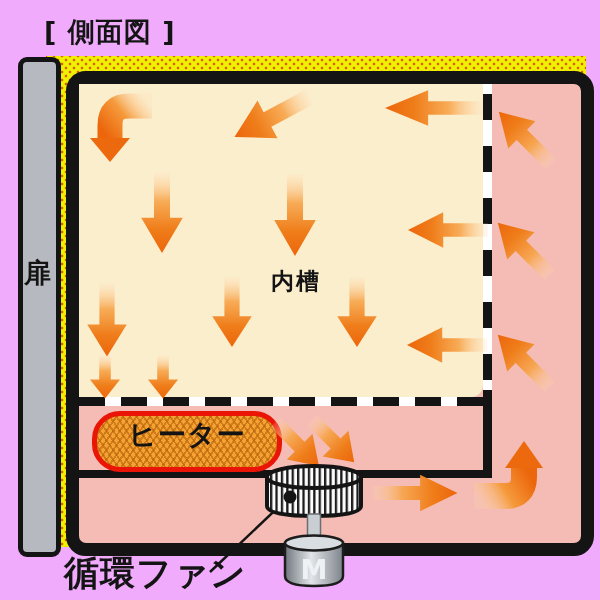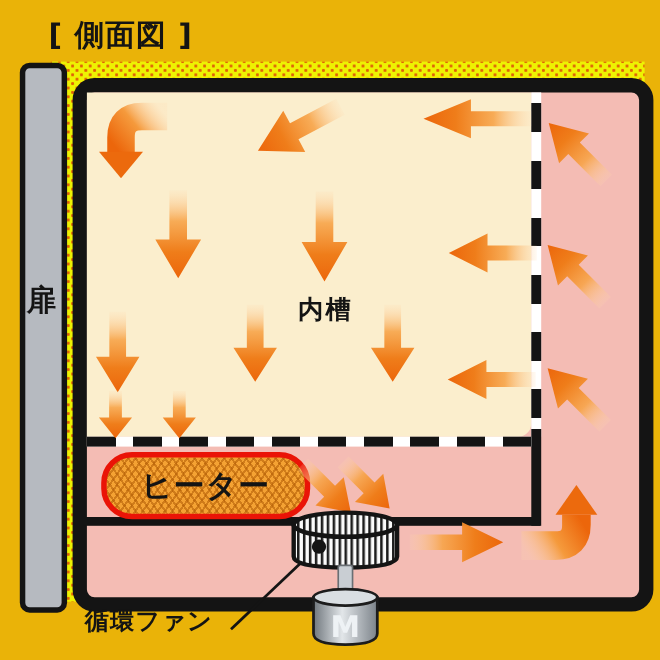--- a/index.html
+++ b/index.html
@@ -1,16 +1,16 @@
 <!DOCTYPE html>
 <html style="--insulation-yellow: #eef202; --insulation-dot: #e06008; --duct-pink: #f4bcb4; --chamber-cream: #fbeecd; --outline-black: #141414; --door-gray: #b6bac0; --heater-fill: #f4a233; --heater-border: #ea1407; --arrow-orange: #ed6d0e;"><head>
 <meta charset="utf-8">
 <style>
   html,body{margin:0;padding:0;background:#fff;}
-  #stage{position:relative;width:600px;height:600px;background:#eab308;overflow:hidden;
+  #stage{position:relative;width:600px;height:600px;background:#f0abfc;overflow:hidden;
          font-family:"DejaVu Sans","Liberation Sans",sans-serif;}
   .abs{position:absolute;}
   .jp-label{color:var(--outline-black,#141414);font-weight:bold;white-space:nowrap;}
 
   .title{left:44px;top:14px;font-size:27px;letter-spacing:1px;}
 
   .yellow-band{left:46px;top:56px;width:540px;height:491px;
     background-color:var(--insulation-yellow,#eef202);
     background-image:
       radial-gradient(circle,var(--insulation-dot,#e06008) 1.1px,transparent 1.7px),
@@ -30,29 +30,29 @@
   .dash-v{left:483px;top:84px;width:9px;height:313px;background-color:#fff;
     background-image:repeating-linear-gradient(180deg,transparent 0 10px,
       var(--outline-black,#141414) 10px 36px,transparent 36px 52px);}
   .dash-h{left:79px;top:397px;width:412px;height:9px;background-color:#fff;
     background-image:repeating-linear-gradient(90deg,var(--outline-black,#141414) 0 26px,
       transparent 26px 42px);}
   .riser{left:483px;top:390px;width:9px;height:88px;background:var(--outline-black,#141414);}
   .partition{left:76px;top:470px;width:415px;height:8px;background:var(--outline-black,#141414);}
 
   .heater{left:92px;top:411px;width:180px;height:51px;border:5px solid var(--heater-border,#ea1407);
-    border-radius:28px;display:flex;align-items:center;justify-content:center;
+    border-radius:28px;display:flex;justify-content:center;
     background-color:var(--heater-fill,#f4a233);
     background-image:
       repeating-linear-gradient(55deg,rgba(178,92,4,.55) 0 1.8px,transparent 1.8px 5.5px),
       repeating-linear-gradient(-55deg,rgba(178,92,4,.55) 0 1.8px,transparent 1.8px 5.5px);}
   .heater-label{font-size:28px;letter-spacing:1px;}
 
   .chamber-label{left:271px;top:266px;font-size:23px;letter-spacing:2px;}
-  .fan-label{left:77px;top:550px;font-size:22px;letter-spacing:1px;}
+  .fan-label{left:64px;top:550px;font-size:35px;letter-spacing:1px;}
 
   svg.overlay{position:absolute;left:0;top:0;pointer-events:none;}
 </style>
 </head>
 <body>
 
 <div id="stage">
 
   <div class="abs jp-label title">[ 側面図 ]</div>
 

